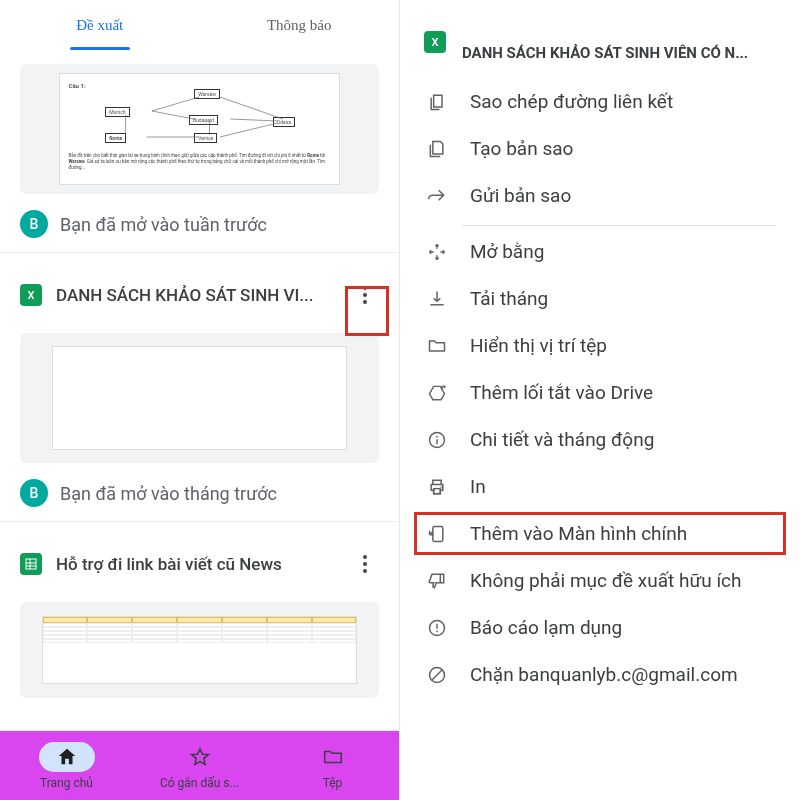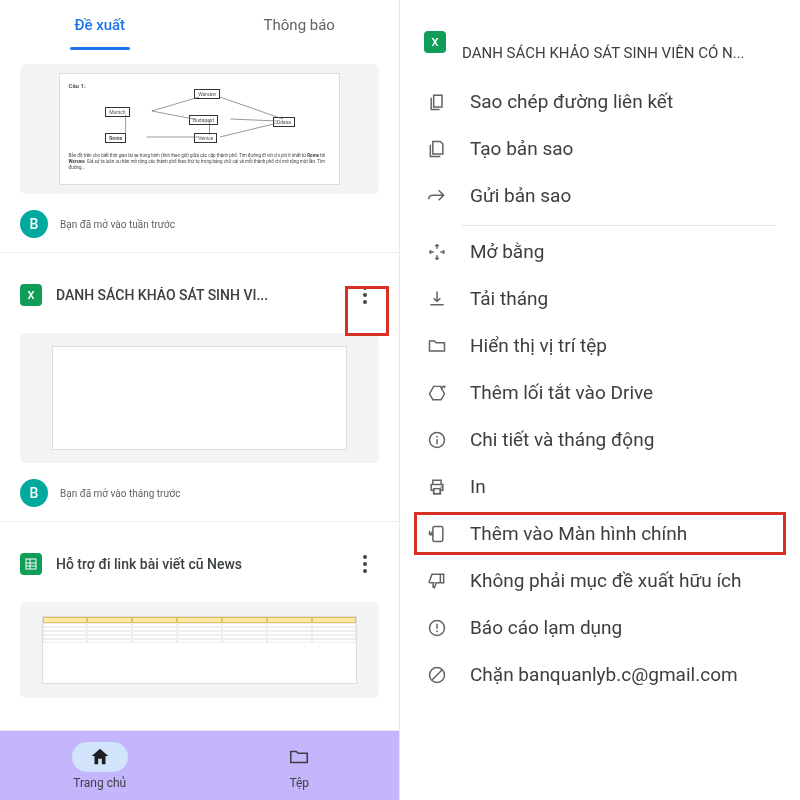--- a/index.html
+++ b/index.html
@@ -28,20 +28,21 @@
   height: 50px;
 }
 .tab {
   flex: 1;
   display: flex;
   align-items: center;
   justify-content: center;
   font-size: 15px;
   color: #5f6368;
   position: relative;
+  font-family: Liberation Serif, serif;
 }
 .tab.active {
   color: #1a73e8;
   font-weight: 500;
 }
 .tab.active::after {
   content: '';
   position: absolute;
   bottom: 0;
   left: 50%;
@@ -101,21 +102,21 @@
   height: 28px;
   border-radius: 50%;
   background: #00a99d;
   color: #fff;
   display: flex;
   align-items: center;
   justify-content: center;
   font-size: 14px;
   font-weight: 500;
 }
-.meta-text { font-size: 10px; color: #5f6368; }
+.meta-text { font-size: 18px; color: #5f6368; }
 .file-header {
   display: flex;
   align-items: center;
   gap: 14px;
   padding: 16px 20px 4px;
 }
 .file-header.pad-top { padding-top: 22px; }
 .file-icon {
   width: 22px;
   height: 22px;
@@ -125,21 +126,21 @@
   align-items: center;
   justify-content: center;
   font-size: 11px;
   font-weight: 600;
   flex: none;
 }
 .file-icon.xls { background: #0f9d58; }
 .file-icon.sheet { background: #0f9d58; }
 .file-title {
   flex: 1;
-  font-size: 14px;
+  font-size: 17px;
   font-weight: 500;
   color: #3c4043;
   white-space: nowrap;
   overflow: hidden;
   text-overflow: ellipsis;
 }
 .more-btn {
   width: 28px;
   height: 40px;
   display:flex;
@@ -172,21 +173,21 @@
   display:flex; flex-direction:column;
 }
 .table-preview-inner .thead { display:flex; }
 .table-preview-inner .thead div { flex:1; height:6px; background:#ffe8a3; border:1px solid #e0c060; }
 .table-preview-inner .trow { display:flex; }
 .table-preview-inner .trow div { flex:1; height:4px; border:1px solid #eee; }
 .bottom-nav {
   position: absolute;
   left:0; right:0; bottom:0;
   height: 70px;
-  background: #c4b5fd;
+  background: #d946ef;
   display: flex;
   align-items: center;
   justify-content: space-around;
   border-top: 1px solid #e8e8e8;
 }
 .nav-item {
   display:flex;
   flex-direction:column;
   align-items:center;
   gap:4px;
@@ -200,21 +201,21 @@
 .nav-item.active .nav-icon-wrap { background:#d2e3fc; }
 .nav-label { white-space: nowrap; overflow:hidden; text-overflow:ellipsis; max-width:90px; }
 .context-header {
   display:flex;
   align-items:center;
   gap:16px;
   padding: 22px 24px 16px;
 }
 .context-title {
   font-size:15px;
-  font-weight:400;
+  font-weight:700;
   color:#3c4043;
   white-space:nowrap;
   overflow:hidden;
   text-overflow:ellipsis;
   margin-top:22px;
 }
 .menu-item {
   display:flex;
   align-items:center;
   gap: 22px;
@@ -382,20 +383,28 @@
       <div class="nav-icon-wrap">
         <svg width="22" height="22" viewBox="0 0 24 24">
             <path fill="#1f1f1f" d="M12 3l9 8h-3v9h-4v-6h-4v6H6v-9H3z"></path>
           </svg>
       </div>
       <div class="nav-label">Trang chủ</div>
     </div>
     <div class="nav-item">
       <div class="nav-icon-wrap">
         <svg width="22" height="22" viewBox="0 0 24 24">
+            <path fill="none" stroke="#3c4043" stroke-width="1.7" d="M12 3l2.6 6 6.4.5-4.9 4.3 1.5 6.3L12 17l-5.6 3.1 1.5-6.3L3 9.5l6.4-.5z"></path>
+          </svg>
+      </div>
+      <div class="nav-label">Có gắn dấu s...</div>
+    </div>
+    <div class="nav-item">
+      <div class="nav-icon-wrap">
+        <svg width="22" height="22" viewBox="0 0 24 24">
             <path fill="none" stroke="#3c4043" stroke-width="1.7" d="M3 6h6l2 2h10v10H3z"></path>
           </svg>
       </div>
       <div class="nav-label">Tệp</div>
     </div>
   </div>
 
 </div>
 
 <div class="right-panel">

